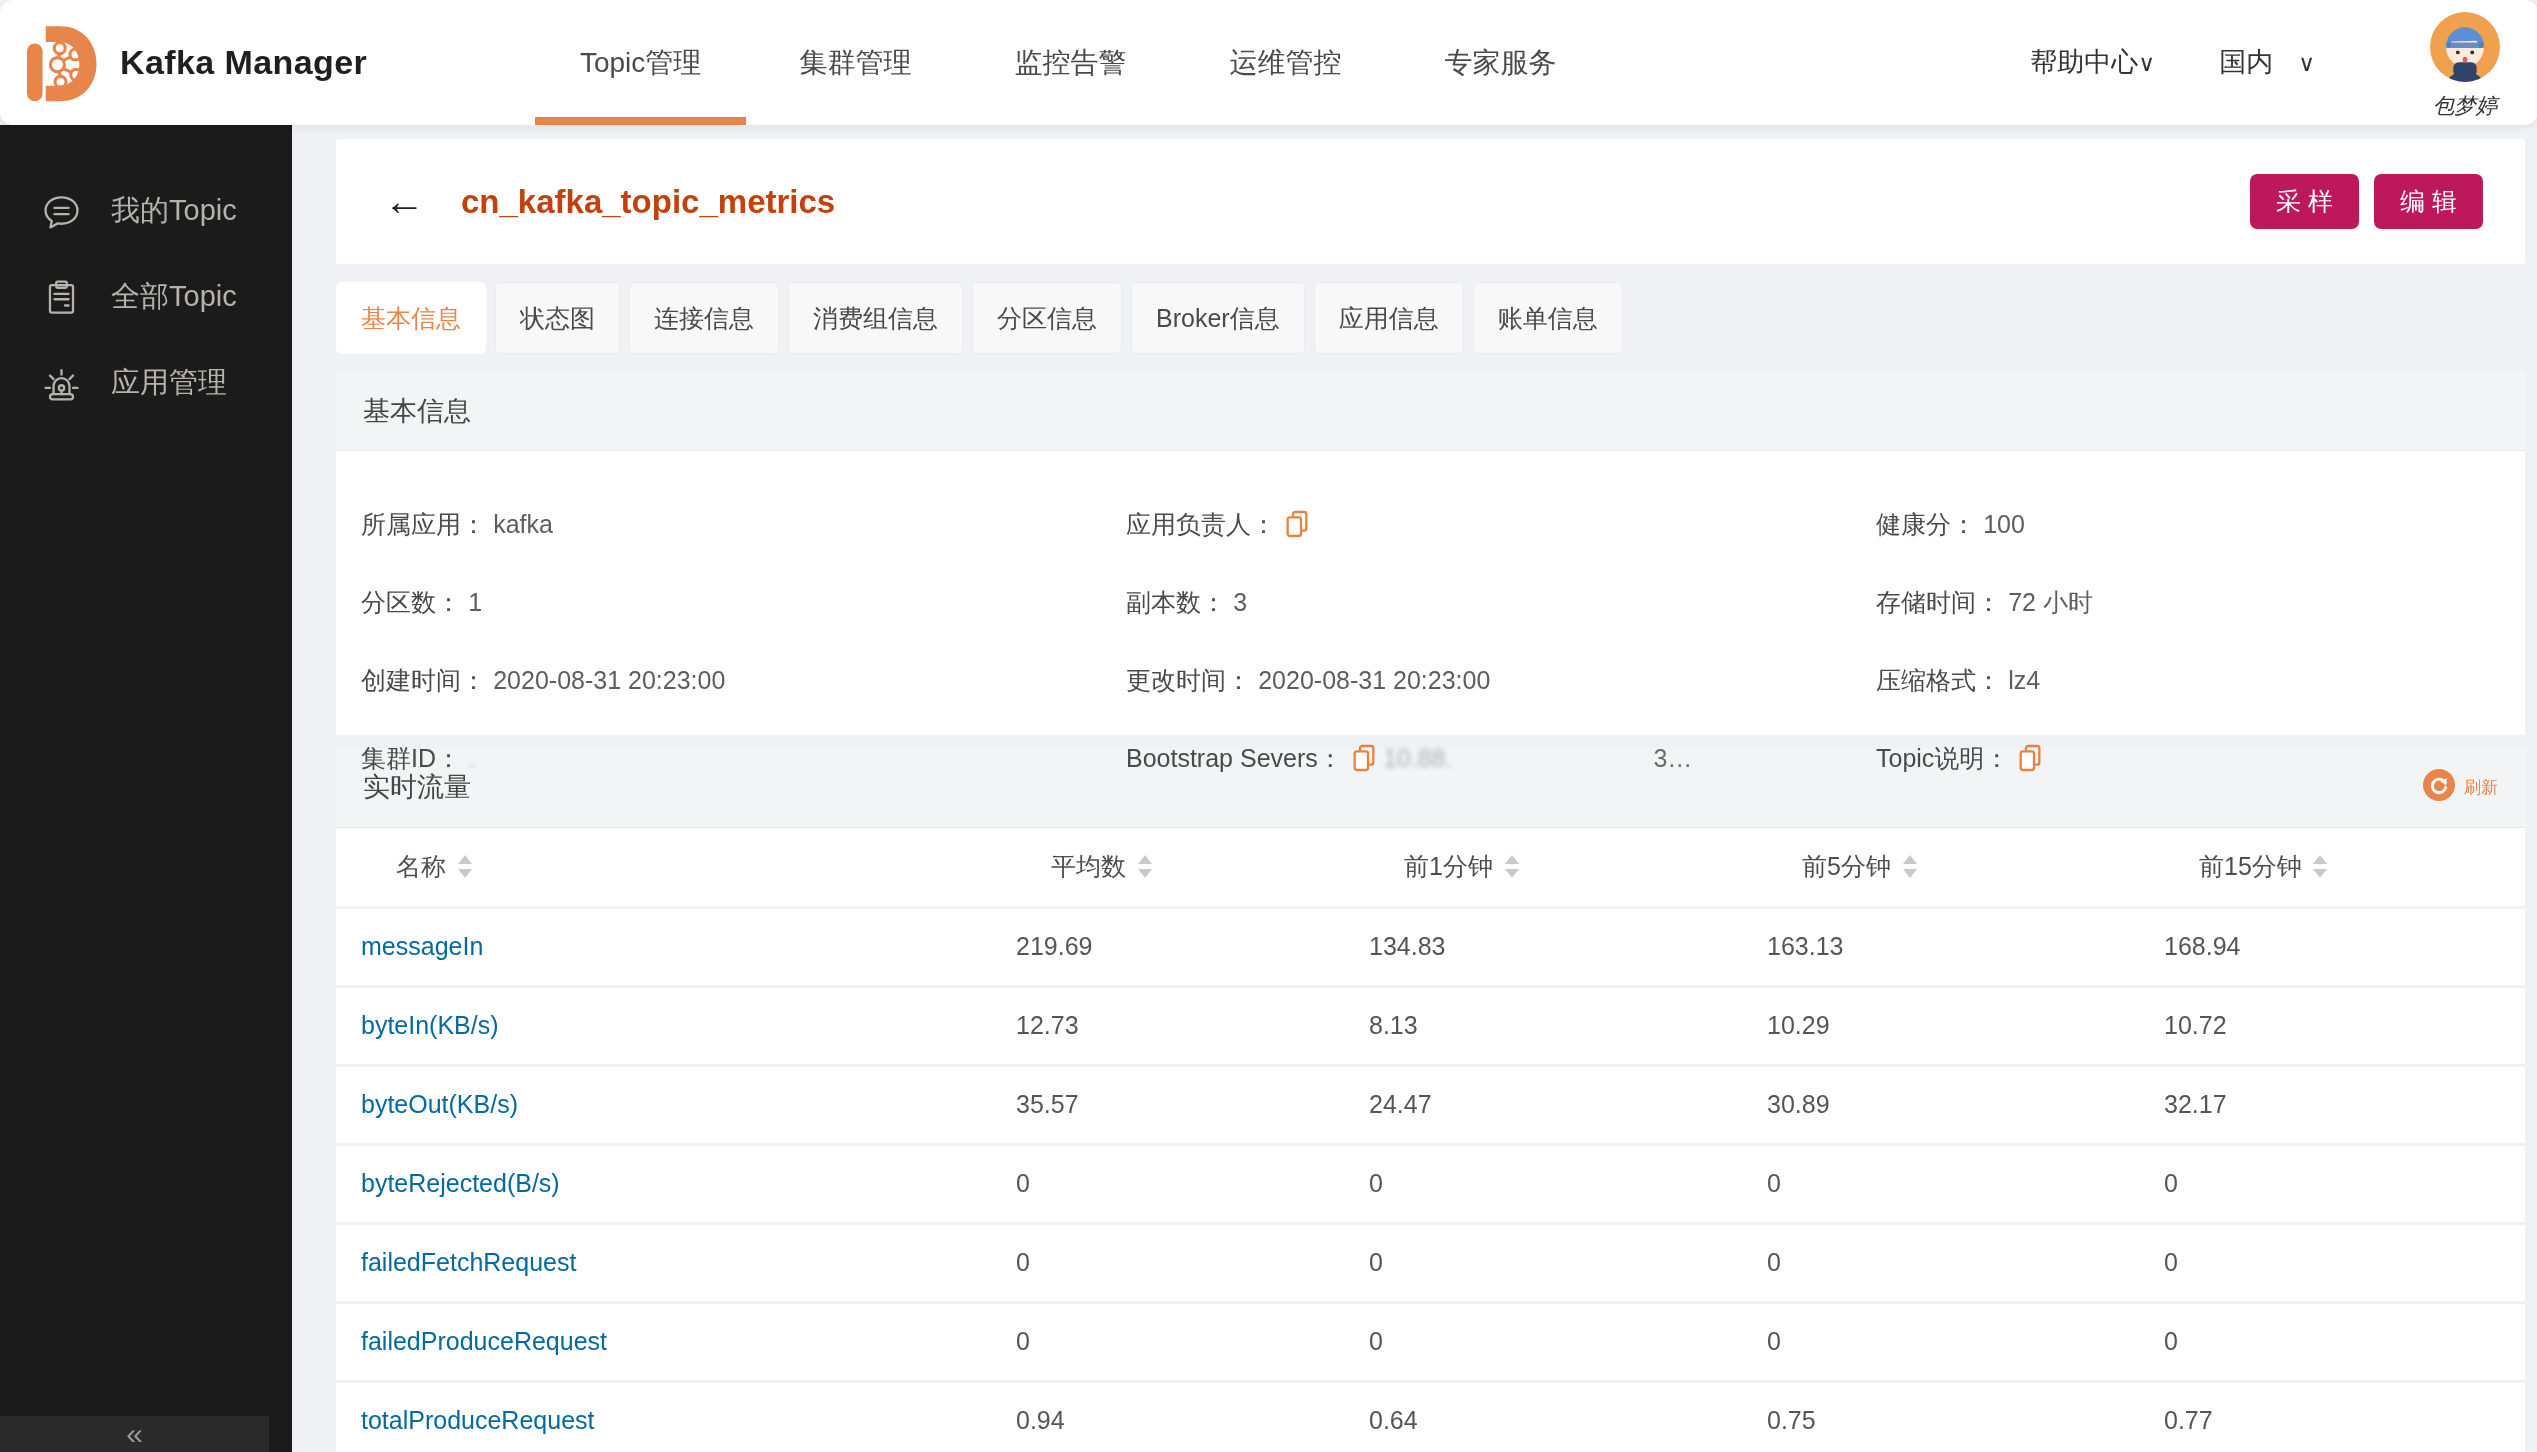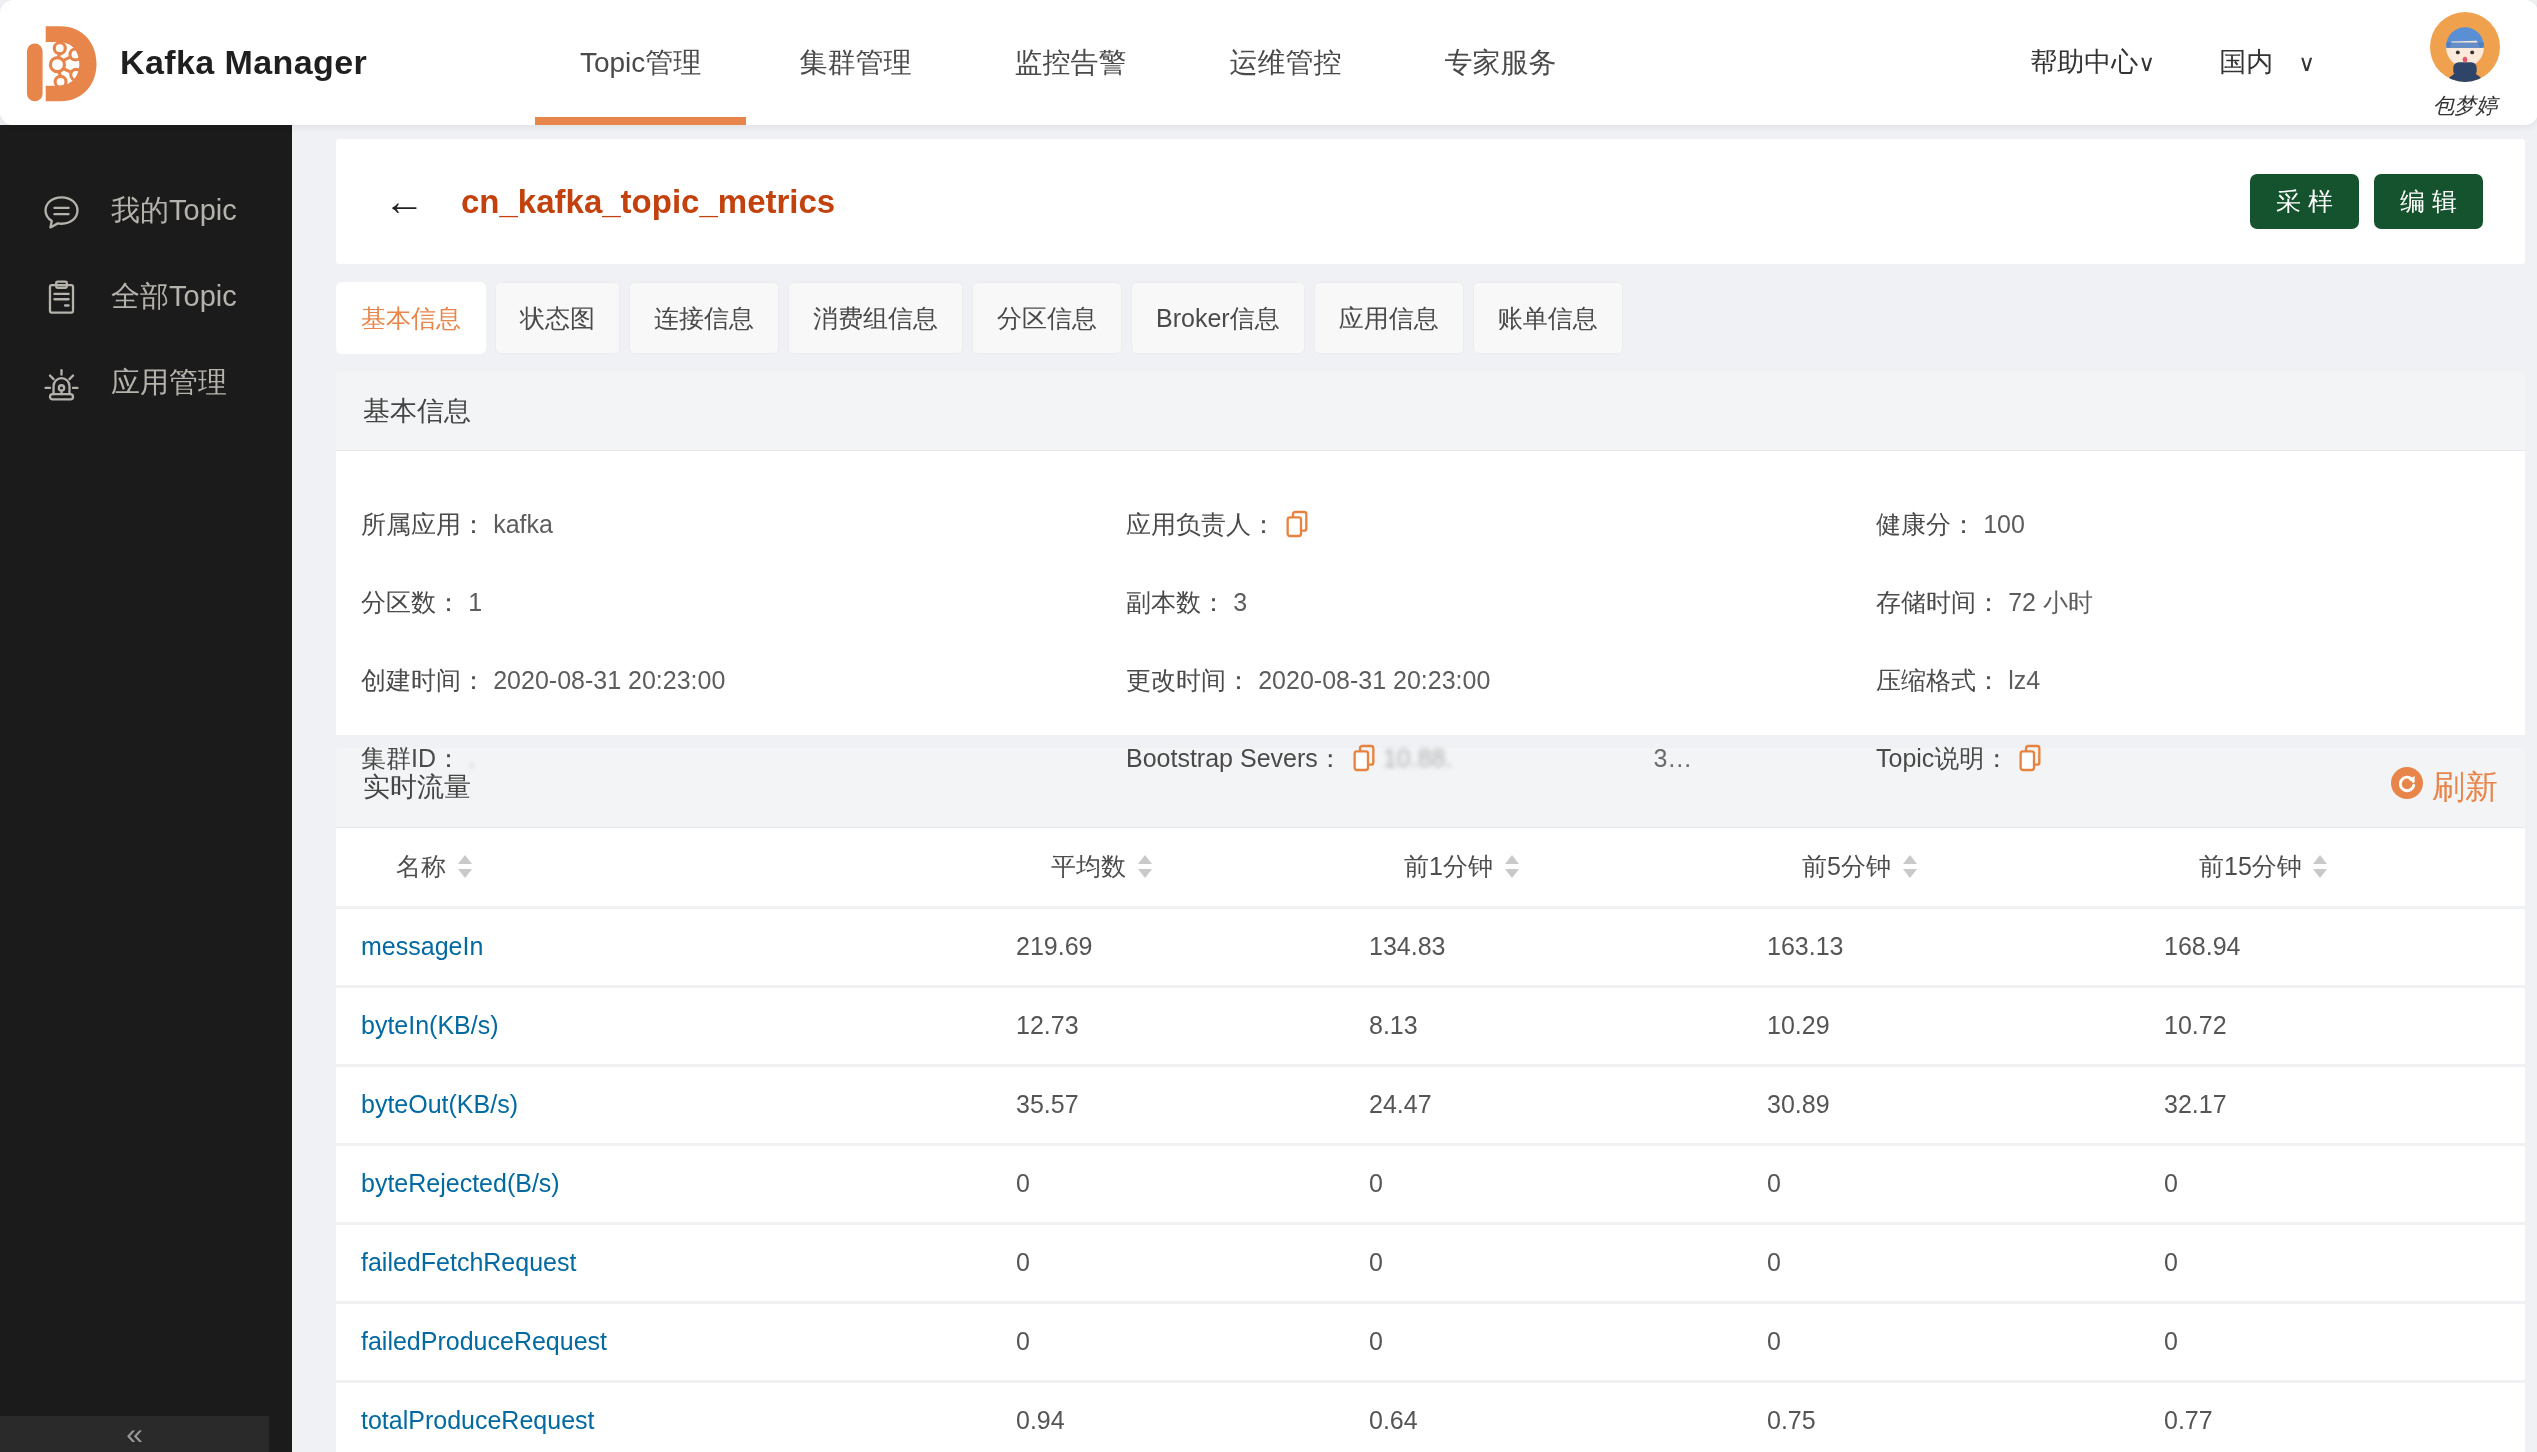--- a/index.html
+++ b/index.html
@@ -45,39 +45,39 @@
     display:flex; align-items:center; justify-content:center;
     color:#9a9a9a; font-size:30px; line-height:30px; cursor:pointer;
   }
   
   .main { position:absolute; left:336px; top:139px; width:2189px; }
   .title-card { background:#fff; height:125px; display:flex; align-items:center; border-radius:3.6px; }
   .back-arrow { font-size:41px; color:#222; margin-left:48px; cursor:pointer; line-height:1; }
   .page-title { font-size:33px; font-weight:700; color:#c2410c; margin-left:36px; }
   .title-actions { margin-left:auto; margin-right:42px; display:flex; gap:15px; }
   .btn {
-    width:109px; height:55px; border-radius:7.2px; background:#14532d; border:none;
+    width:109px; height:55px; border-radius:7.2px; background:#be185d; border:none;
     color:#fff; font-size:25px; display:flex; align-items:center; justify-content:center;
     cursor:pointer; white-space:nowrap;
   }
   
   .tabs { display:flex; gap:9px; margin-top:18px; }
   .tab {
     height:72px; line-height:70px; padding:0 24px; background:#f8f8f9;
     border:0.9px solid #ececee; border-radius:5.4px; font-size:25px; color:#4a4a4a;
     cursor:pointer; white-space:nowrap;
   }
   .tab.active { background:#fff; border-color:#fff; color:#e8854a; }
   
   .section-head {
     margin-top:17px; height:80px; background:#f3f4f5; border-bottom:0.9px solid #e7e8ea;
     display:flex; align-items:center; padding:0 27px; font-size:27px; color:#454545;
     border-radius:3.6px 3.6px 0 0;
   }
-  .refresh-link { margin-left:auto; display:flex; align-items:center; gap:9px; color:#e8854a; font-size:33px; cursor:pointer; }
+  .refresh-link { margin-left:auto; display:flex; align-items:center; gap:9px; color:#e8854a; font-size:17px; cursor:pointer; }
   .info-body {
     background:#fff; height:284px; padding:56px 25px 0;
     display:grid; grid-template-columns:721px 706px 1fr;
     grid-auto-rows:34px; row-gap:12.5px;
     font-size:25px;
     gap:44px;
   }
   .field { display:flex; align-items:center; white-space:nowrap; }
   .flabel { color:#4a4a4a; }
   .fvalue { color:#5d5d5d; margin-left:7.2px; }

